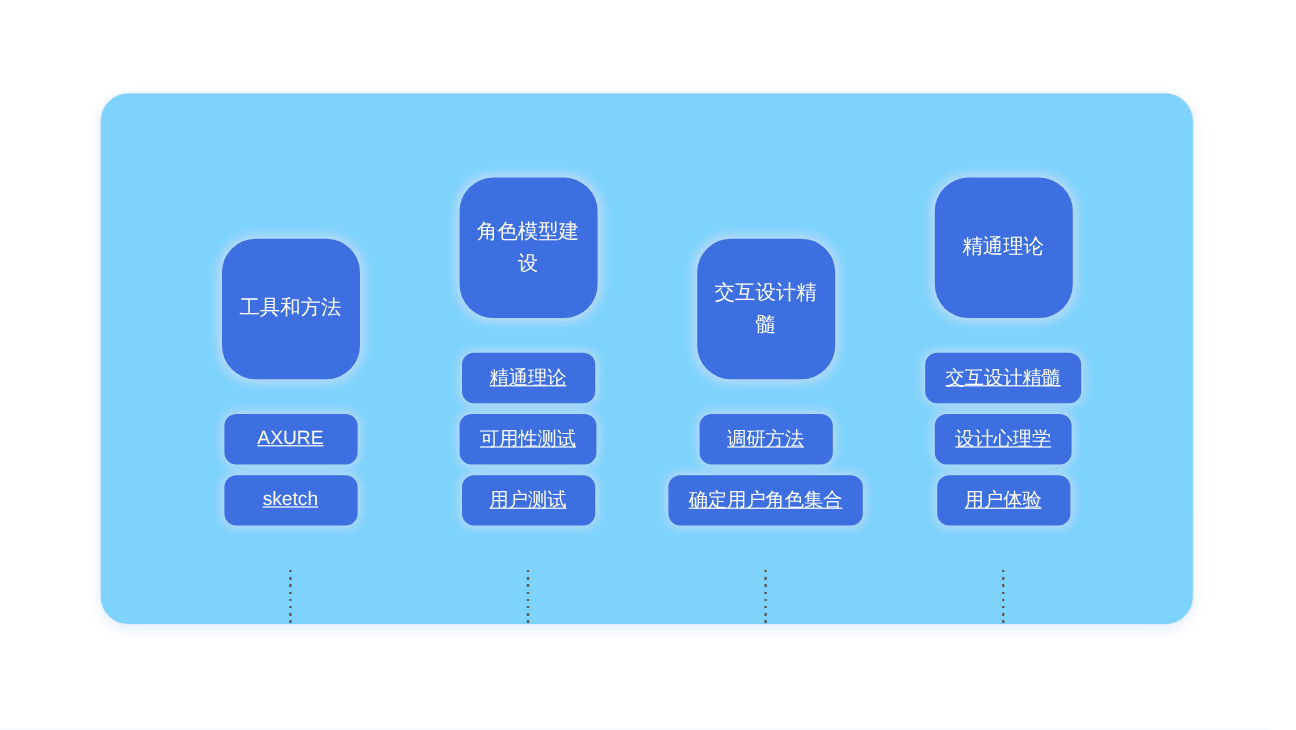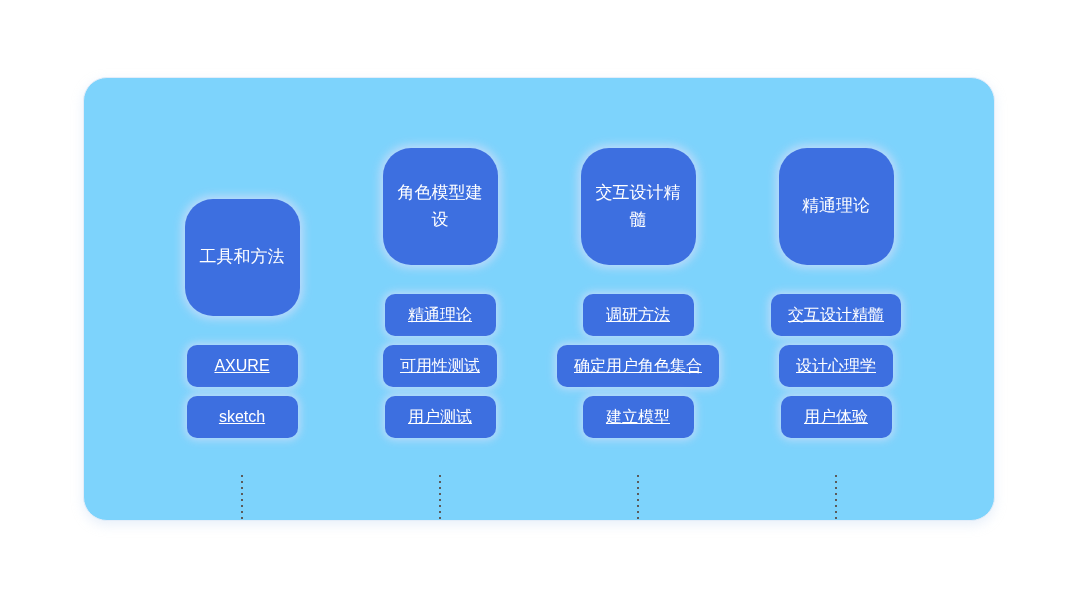--- a/index.html
+++ b/index.html
@@ -109,21 +109,20 @@
       <div class="item">用户测试</div>
       <div class="dots"></div>
     </div>
 
     <div class="col">
       <div class="header-box">
         <span>交互设计精髓</span>
       </div>
       <div class="item">调研方法</div>
       <div class="item">确定用户角色集合</div>
-      <div class="item">建立模型</div>
       <div class="dots"></div>
     </div>
 
     <div class="col">
       <div class="header-box">
         <span>精通理论</span>
       </div>
       <div class="item">交互设计精髓</div>
       <div class="item">设计心理学</div>
       <div class="item">用户体验</div>

